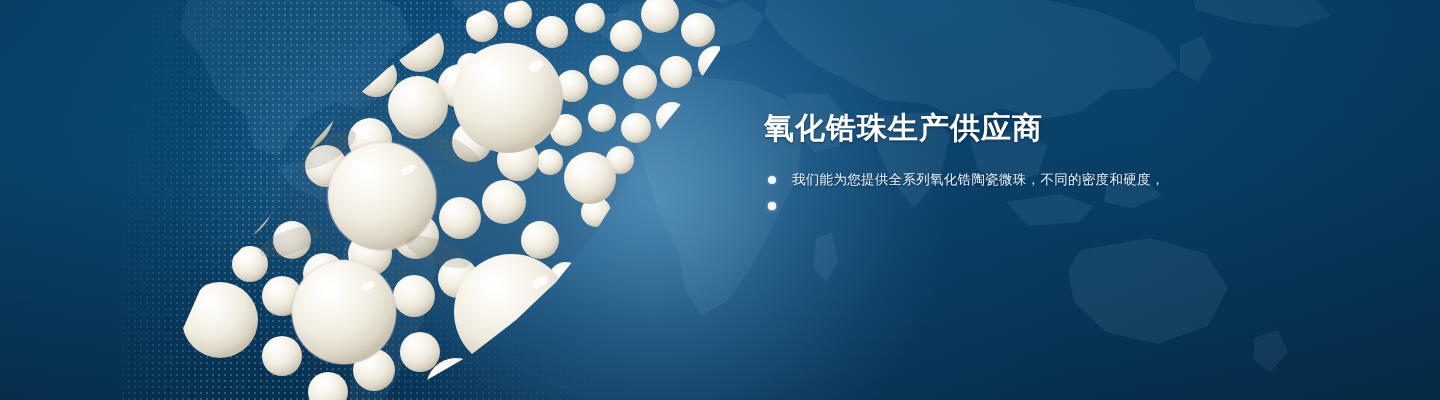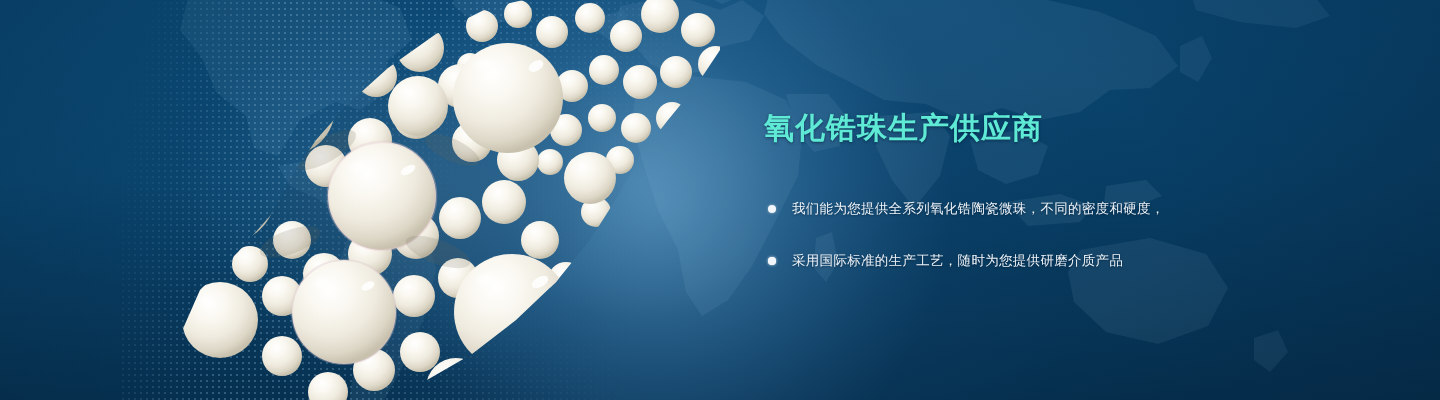--- a/index.html
+++ b/index.html
@@ -89,42 +89,41 @@
     left:764px; top:0;
     width:620px; height:400px;
   }
 
   .headline{
     position:absolute;
     left:0; top:109px;
     font-size:30px;
     line-height:38px;
     font-weight:700;
-    color:#5eead4;
+    color:#ffffff;
     letter-spacing:1px;
     text-shadow:0 1px 3px rgba(0,20,45,.55);
     white-space:nowrap;
   }
 
   .bullets{
     position:absolute;
     left:2px; top:168px;
     width:470px;
     list-style:none;
   }
   .bullet{
     position:relative;
     padding-left:26px;
     color:#eef4f9;
     font-size:13.5px;
     line-height:23px;
     letter-spacing:.3px;
     margin-bottom:3px;
     text-shadow:0 1px 2px rgba(0,18,40,.5);
-    margin-top:29px;
   }
   .bullet .dot{
     position:absolute;
     left:2px; top:8px;
     width:8px; height:8px;
     border-radius:50%;
     background:#f2f6fa;
     box-shadow:0 0 3px rgba(255,255,255,.45);
   }
   .bullet .line2{ display:block; }
@@ -352,19 +351,18 @@
         <span class="dot"></span>
         <span>我们能为您提供全系列氧化锆陶瓷微珠，不同的密度和硬度，</span>
       </li>
 
       <li class="bullet">
         <span class="dot"></span>
       </li>
 
       <li class="bullet">
         <span class="dot"></span>
-        <span>采用国际标准的生产工艺，随时为您提供研磨介质产品</span>
       </li>
 
     </ul>
   </div>
 
 </div>
 
 </body></html>

